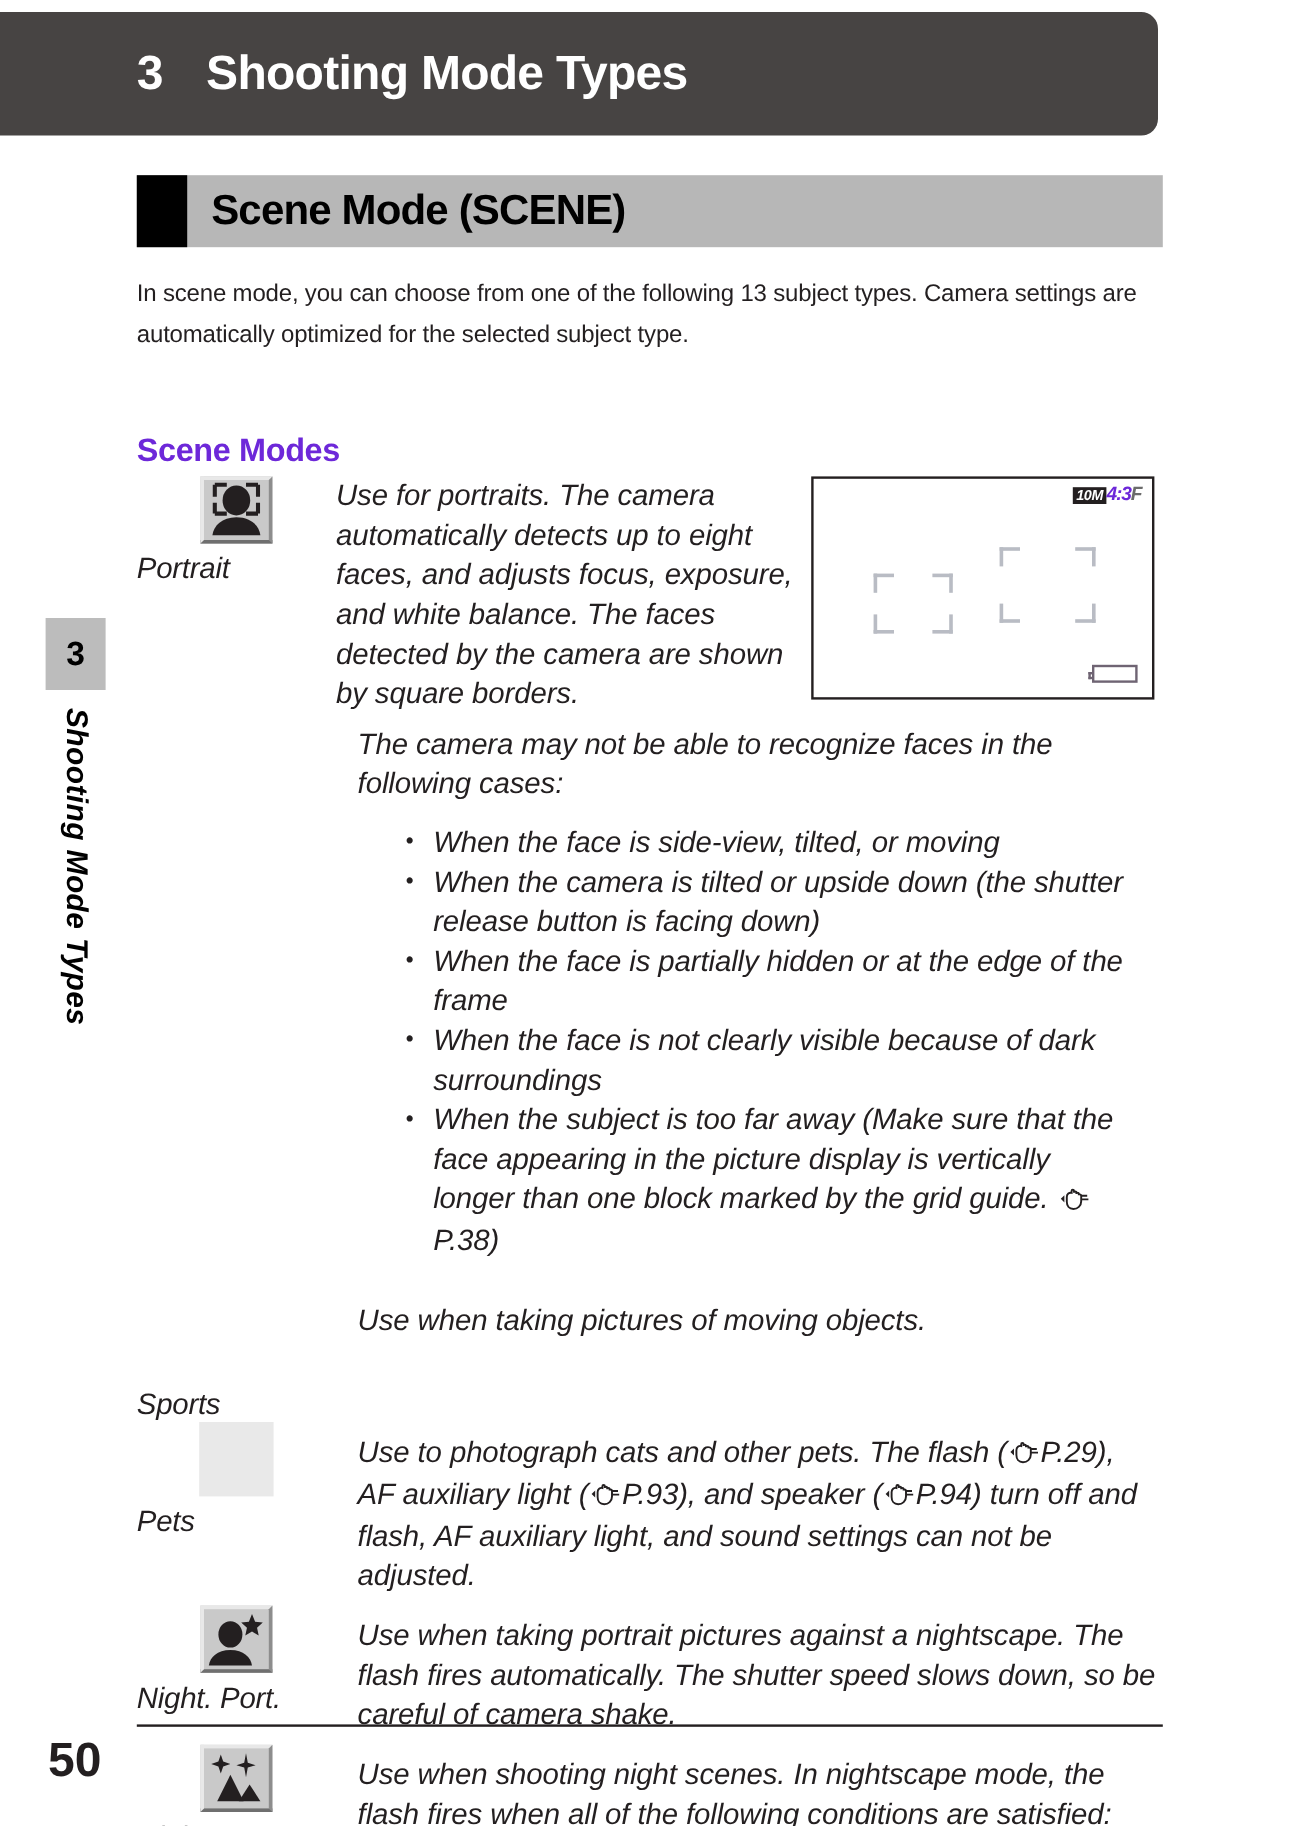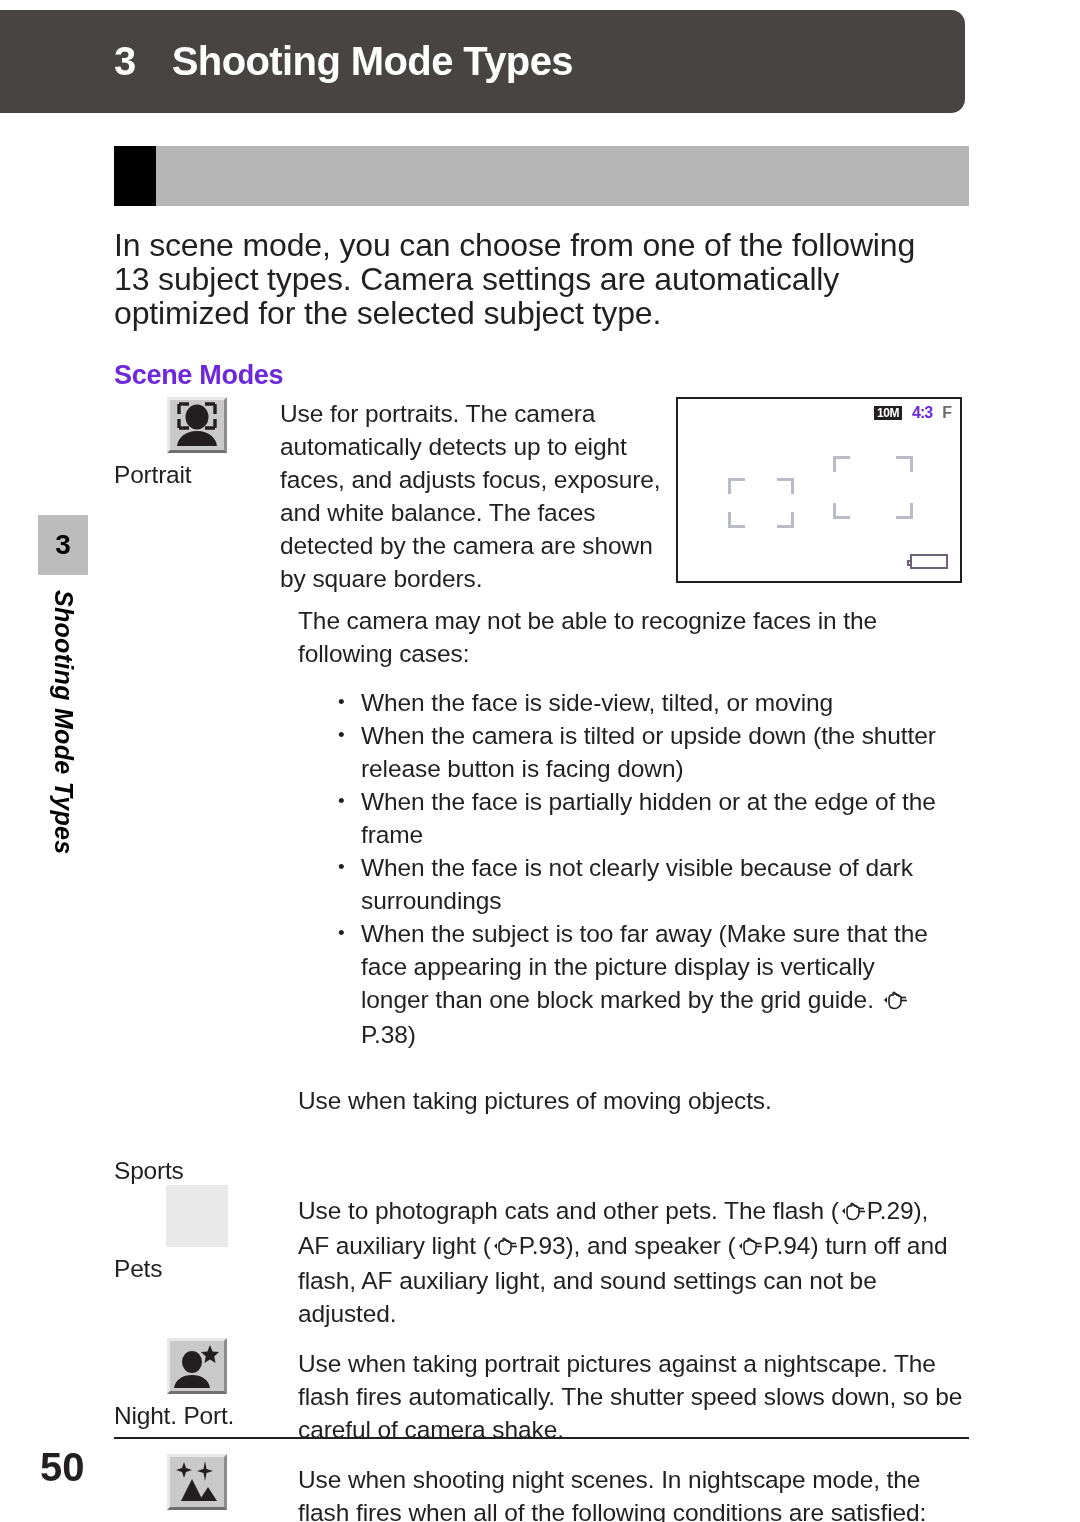--- a/index.html
+++ b/index.html
@@ -68,21 +68,21 @@
     margin-left: 20px;
     letter-spacing: -0.7px;
   }
 
   
   .intro {
     position: absolute;
     left: 114px;
     top: 228px;
     width: 845px;
-    font-size: 32px;
+    font-size: 20px;
     line-height: 34px;
     color: #231f20;
     letter-spacing: -0.15px;
   }
 
   
   .subheading {
     position: absolute;
     left: 114px;
     top: 360px;
@@ -135,20 +135,21 @@
     left: 114px;
     top: 397px;
     width: 855px;
     border-collapse: collapse;
     table-layout: fixed;
   }
   .modes-table td {
     vertical-align: top;
     padding: 0;
     border: none;
+    font-style: italic;
   }
   .rule-top { border-top: 2.5px solid #231f20; }
   .rule-bot { border-bottom: 2.5px solid #231f20; }
   .col-icon { width: 166px; }
   .col-desc { border-left: 2.5px solid #231f20; }
 
   .icon-cell {
     text-align: left;
     padding-top: 9px;
     padding-bottom: 6px;
@@ -235,21 +236,21 @@
     position: relative;
     margin-left: 6px;
     box-sizing: border-box;
   }
   .lcd-badges {
     position: absolute;
     right: 8px;
     top: 7px;
     display: flex;
     align-items: center;
-    gap: 10px;
+    gap: 0;
   }
   .badge-inv {
     background: #231f20;
     color: #ffffff;
     font-size: 12px;
     font-weight: bold;
     padding: 1px 3px 1px 3px;
     line-height: 12px;
     letter-spacing: -0.4px;
   }
@@ -330,20 +331,21 @@
 </head>
 <body>
 
 <div class="chapter-bar">
   <span class="chapter-num">3</span>
   <span class="chapter-title">Shooting Mode Types</span>
 </div>
 
 <div class="section-bar">
   <div class="section-tab"></div>
+  <span class="section-title">Scene Mode (SCENE)</span>
 </div>
 
 <div class="intro">In scene mode, you can choose from one of the following 13 subject types. Camera settings are automatically optimized for the selected subject type.</div>
 
 <div class="subheading">Scene Modes</div>
 
 <div class="side-tab">
   <span class="side-tab-num">3</span>
 </div>
 <div class="side-text">

